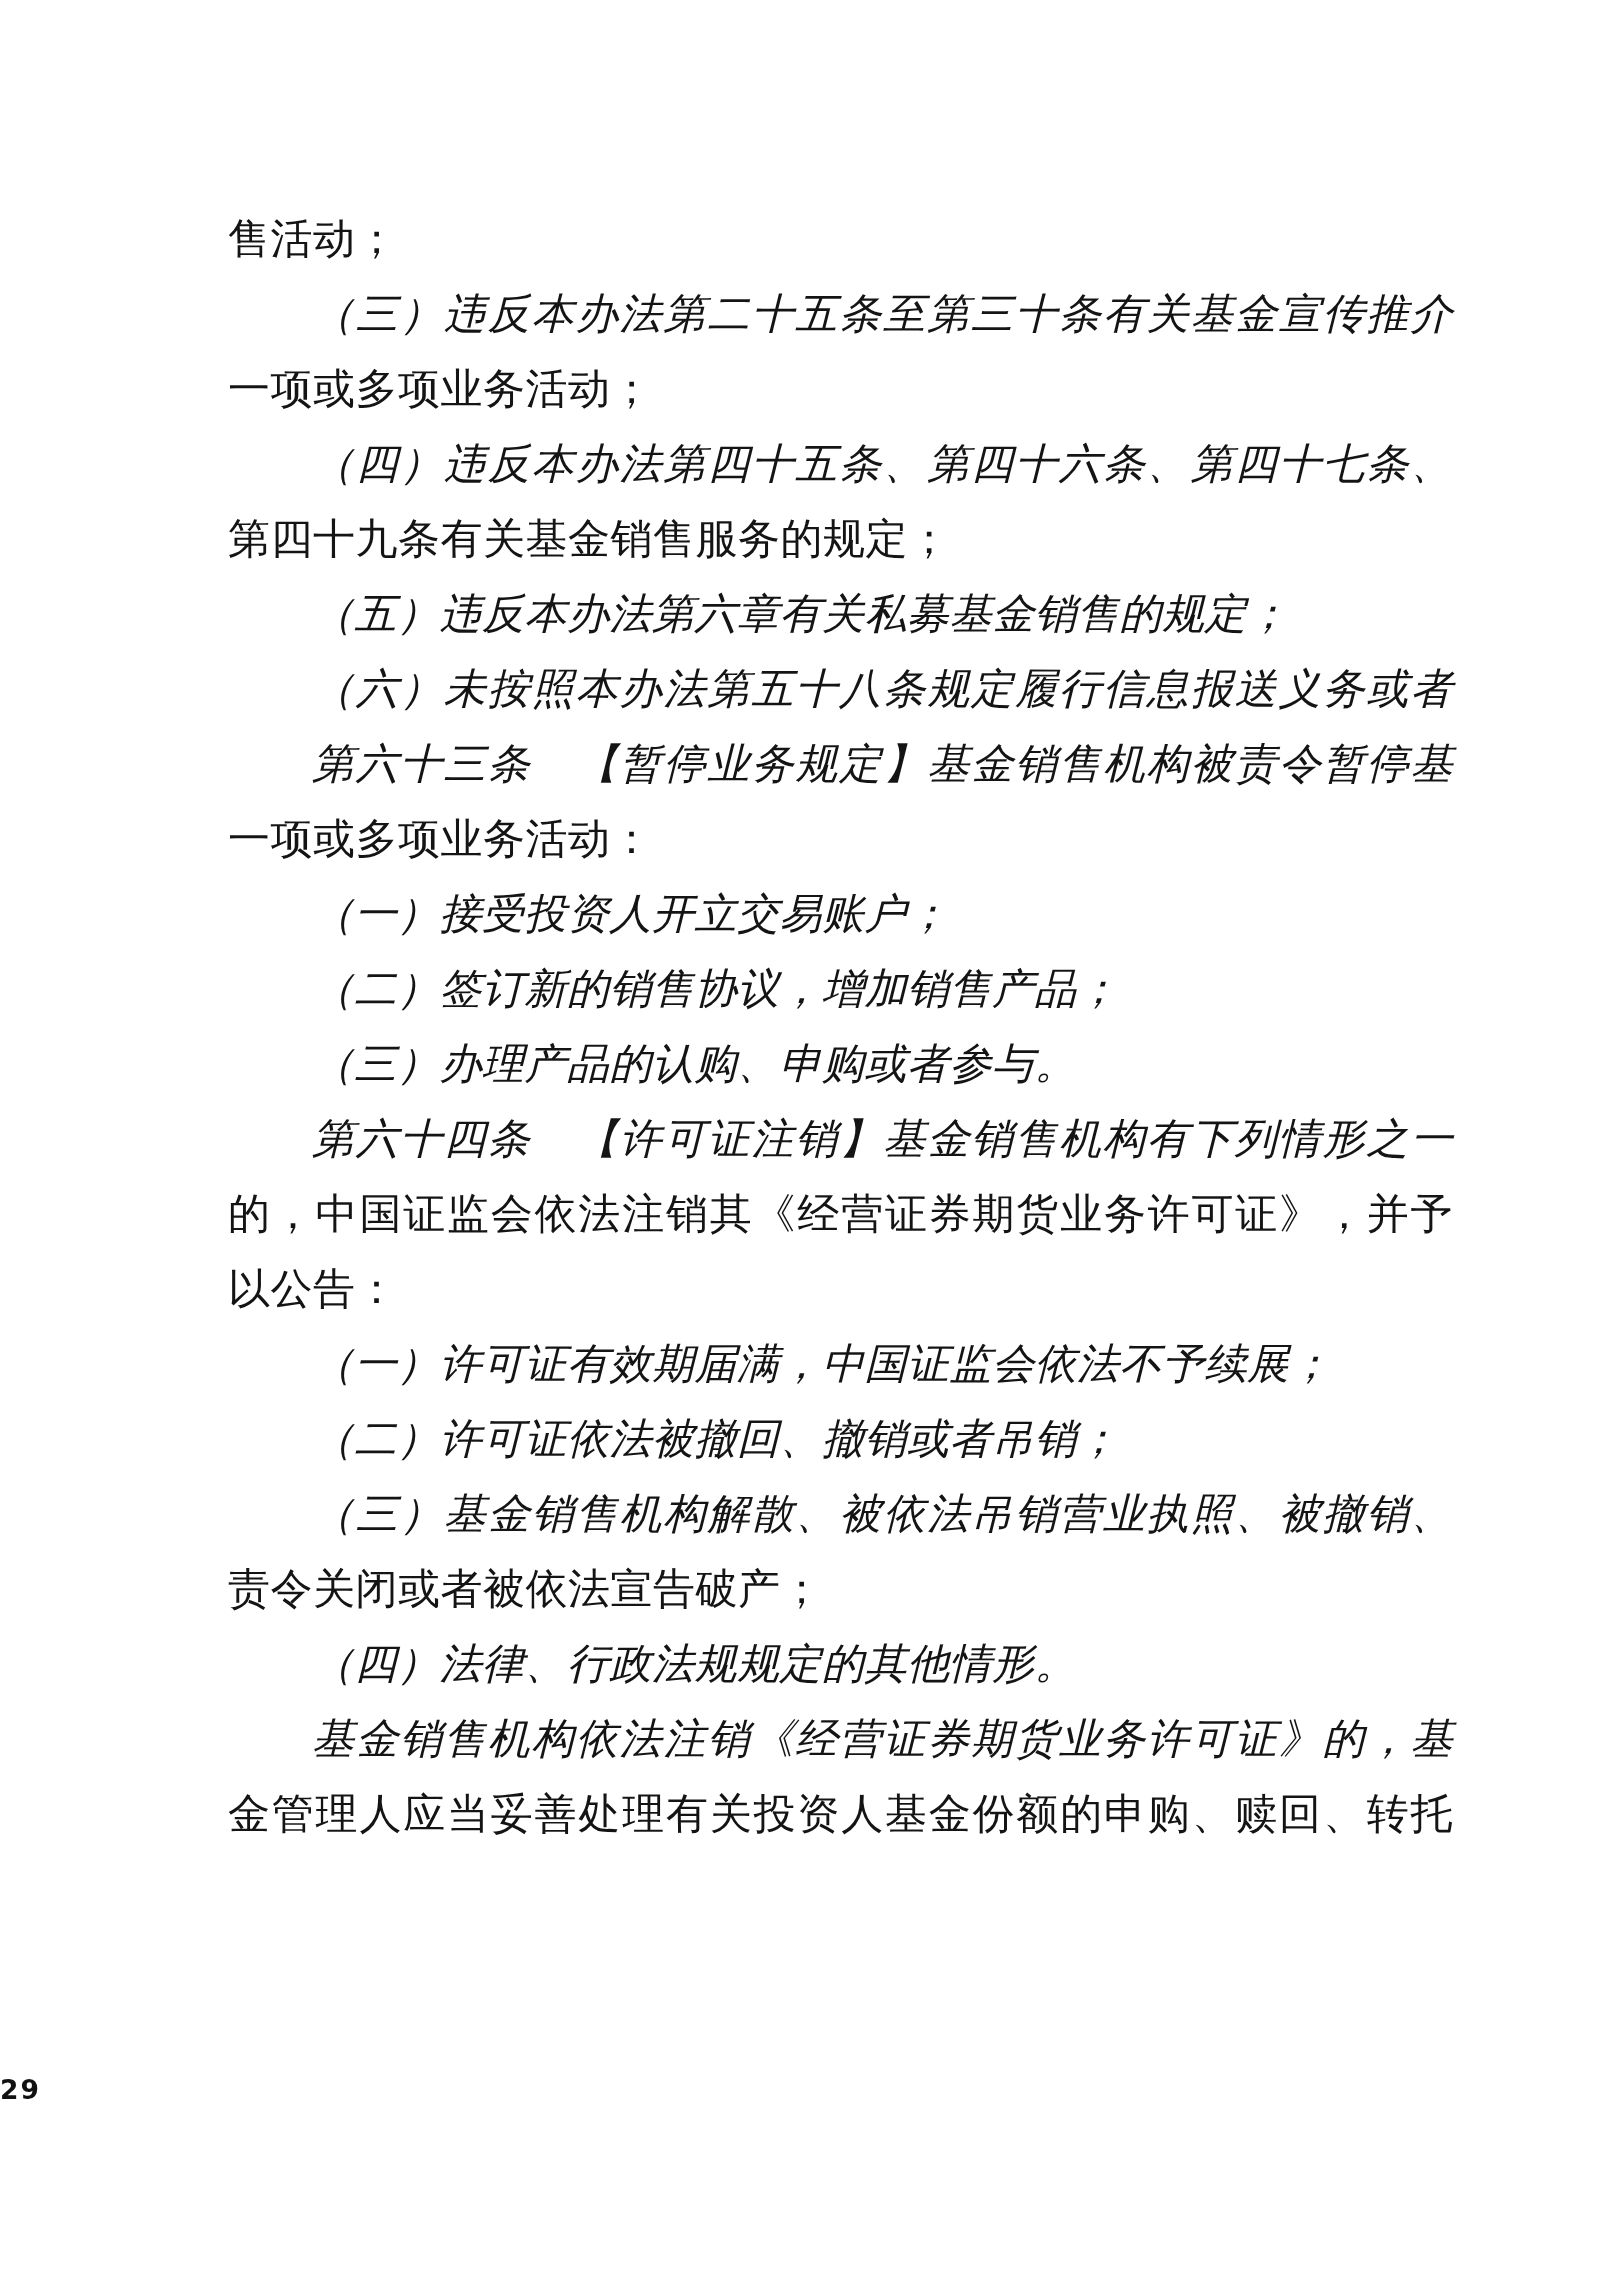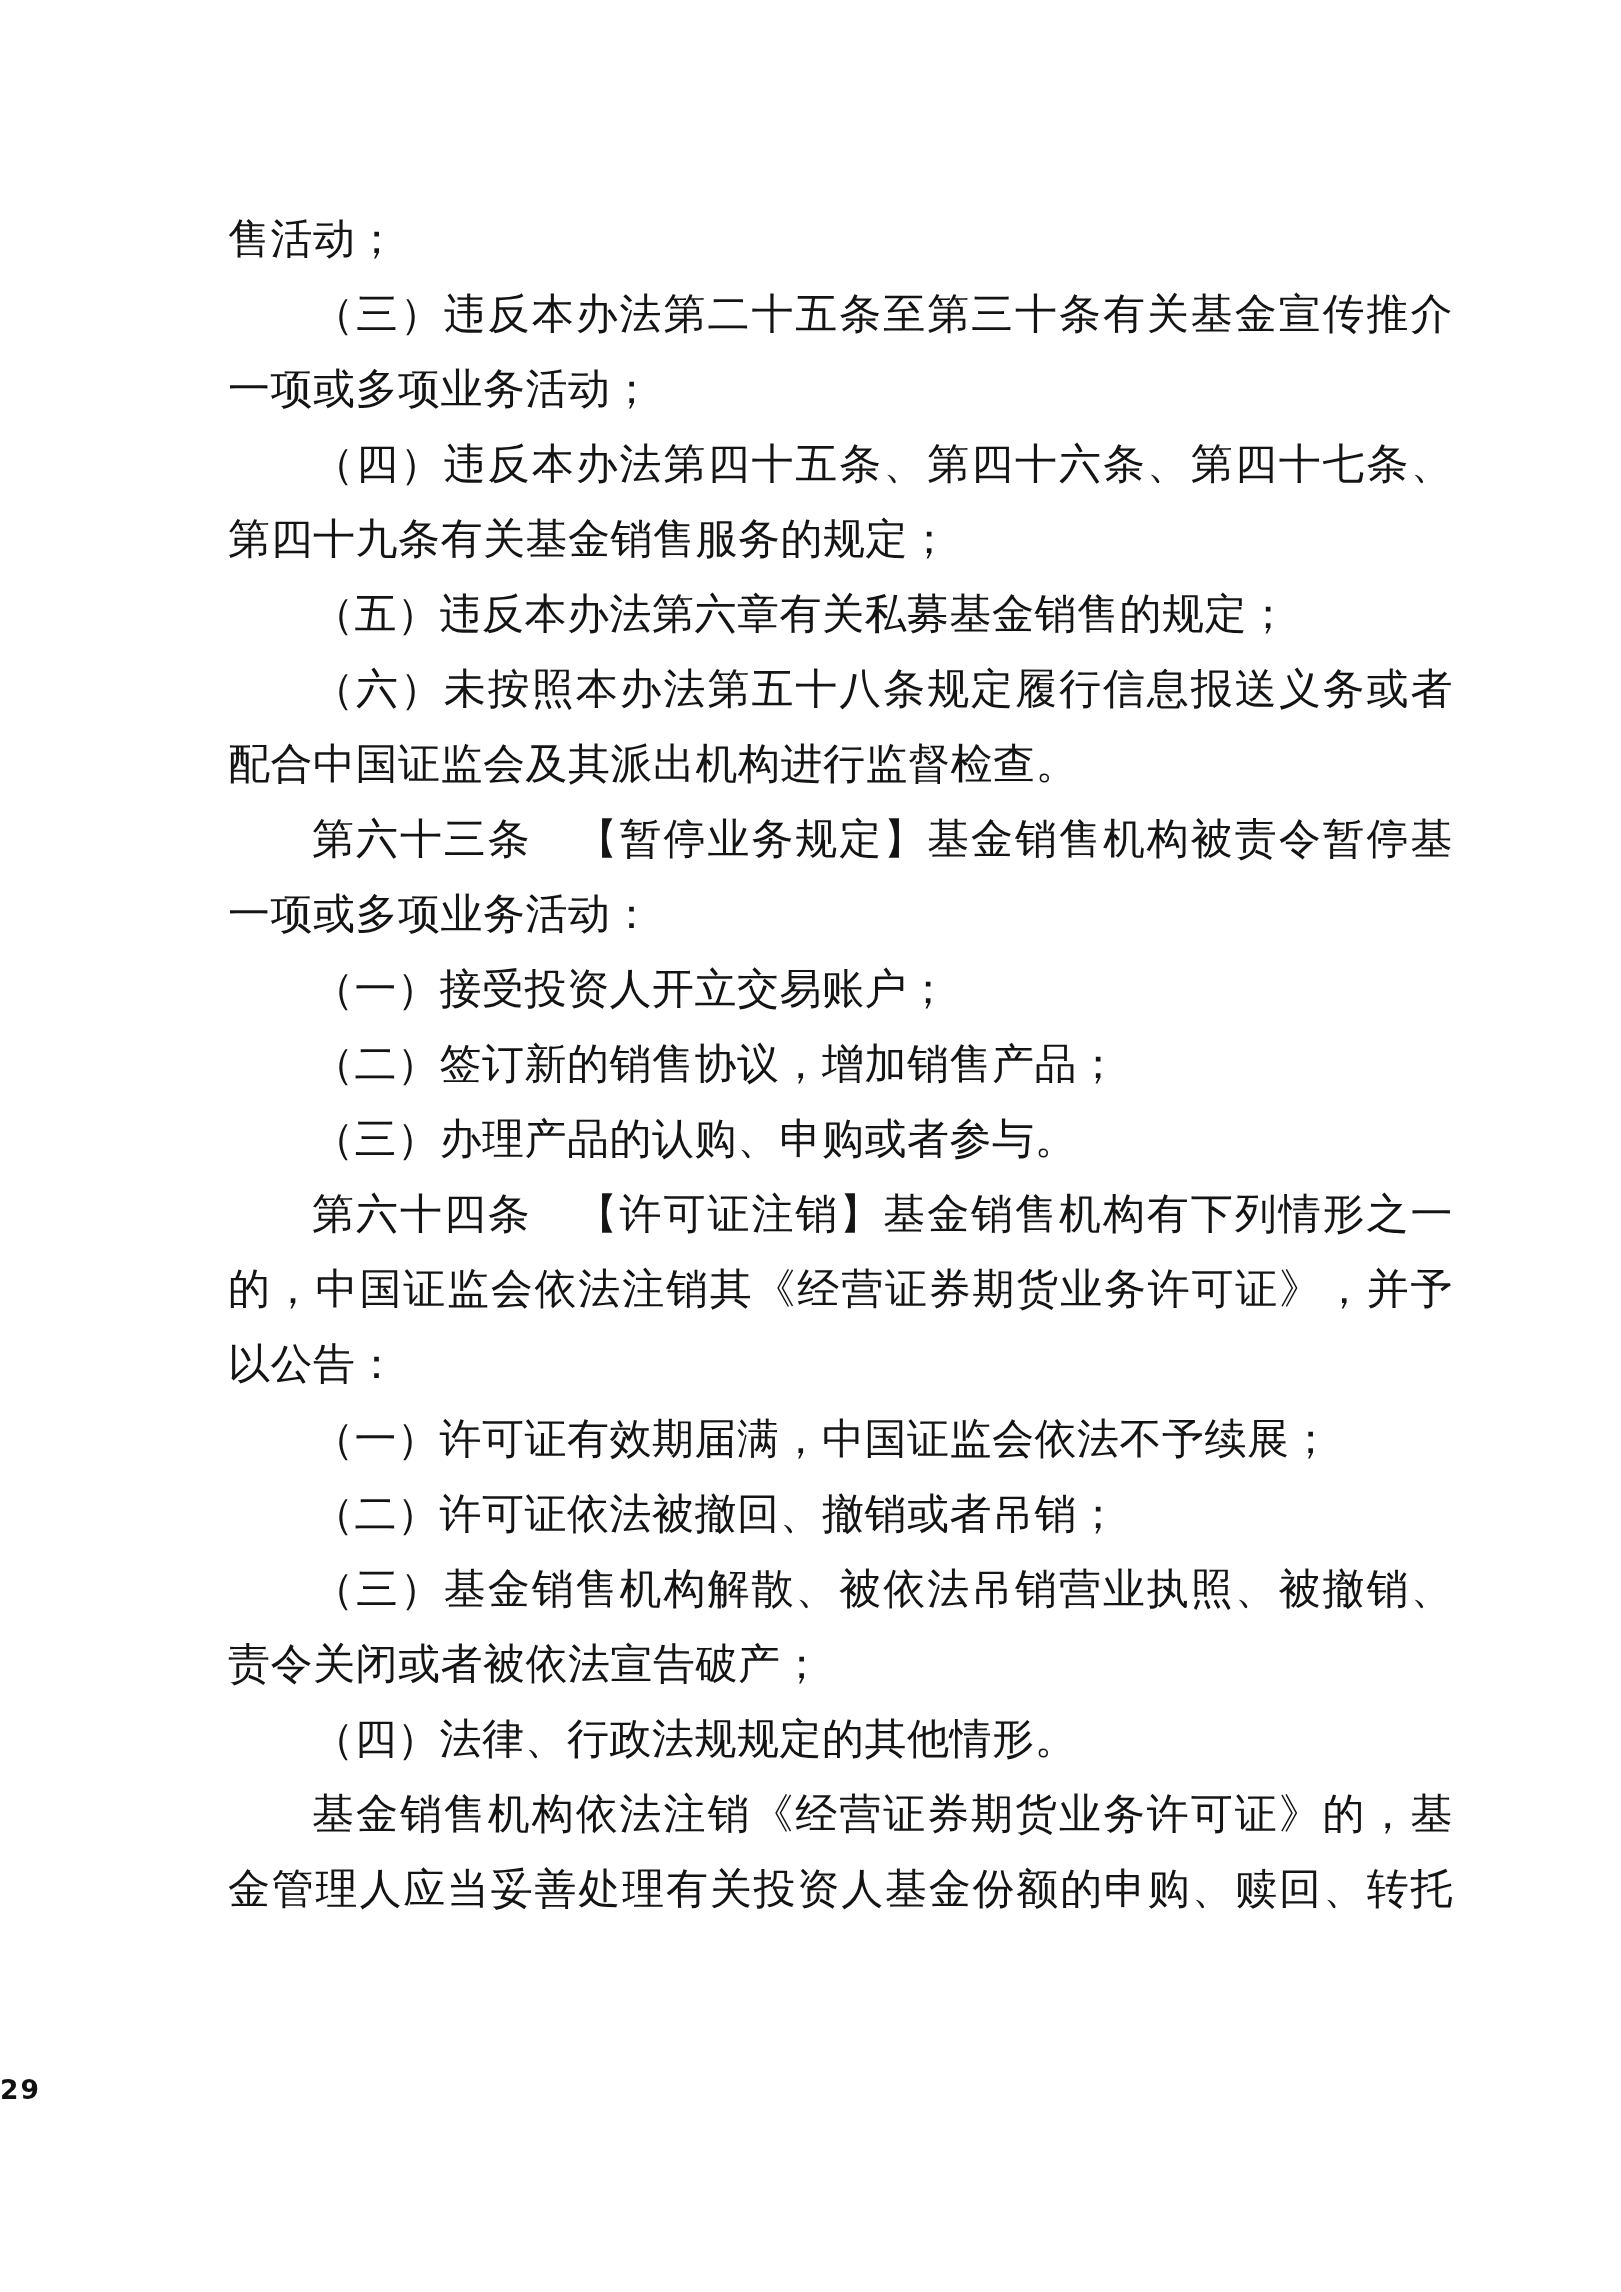--- a/index.html
+++ b/index.html
@@ -25,20 +25,21 @@
     height: 75px;
     line-height: 75px;
     font-size: 42px;
     color: #141414;
     white-space: nowrap;
     text-align: left;
     letter-spacing: 0.5px;
   }
   .line.indent {
     text-indent: 84px;
+    font-style: italic;
   }
   .line.justify {
     white-space: normal;
     text-align: justify;
     text-align-last: justify;
   }
   .footer {
     position: absolute;
     top: 2074px;
     left: 0;
@@ -58,21 +59,20 @@
 
 <div class="page">
   <div class="text-block" id="lines-container">
       <div class="line">售活动；</div>
       <div class="line indent justify">（三）违反本办法第二十五条至第三十条有关基金宣传推介</div>
       <div class="line">一项或多项业务活动；</div>
       <div class="line indent justify">（四）违反本办法第四十五条、第四十六条、第四十七条、</div>
       <div class="line">第四十九条有关基金销售服务的规定；</div>
       <div class="line indent">（五）违反本办法第六章有关私募基金销售的规定；</div>
       <div class="line indent justify">（六）未按照本办法第五十八条规定履行信息报送义务或者</div>
-      <div class="line">配合中国证监会及其派出机构进行监督检查。</div>
       <div class="line indent justify">第六十三条　【暂停业务规定】基金销售机构被责令暂停基</div>
       <div class="line">一项或多项业务活动：</div>
       <div class="line indent">（一）接受投资人开立交易账户；</div>
       <div class="line indent">（二）签订新的销售协议，增加销售产品；</div>
       <div class="line indent">（三）办理产品的认购、申购或者参与。</div>
       <div class="line indent justify">第六十四条　【许可证注销】基金销售机构有下列情形之一</div>
       <div class="line justify">的，中国证监会依法注销其《经营证券期货业务许可证》，并予</div>
       <div class="line">以公告：</div>
       <div class="line indent">（一）许可证有效期届满，中国证监会依法不予续展；</div>
       <div class="line indent">（二）许可证依法被撤回、撤销或者吊销；</div>

